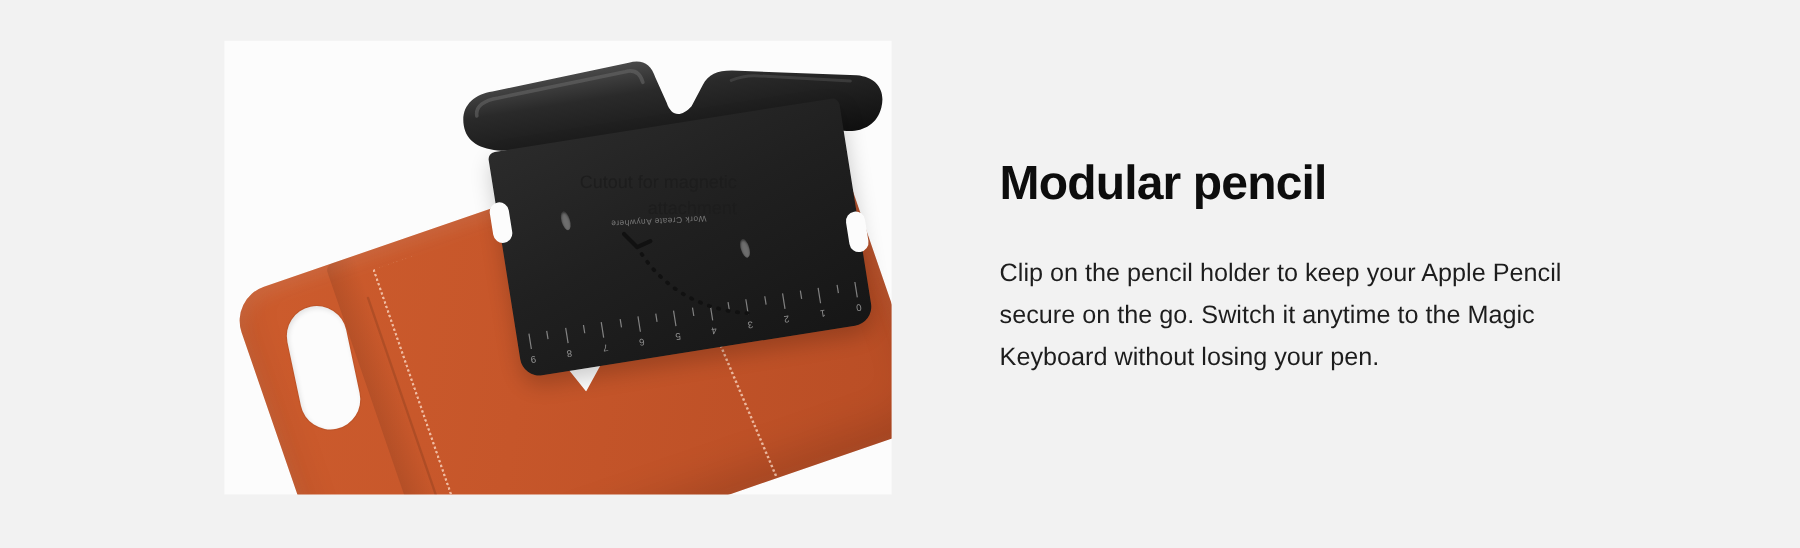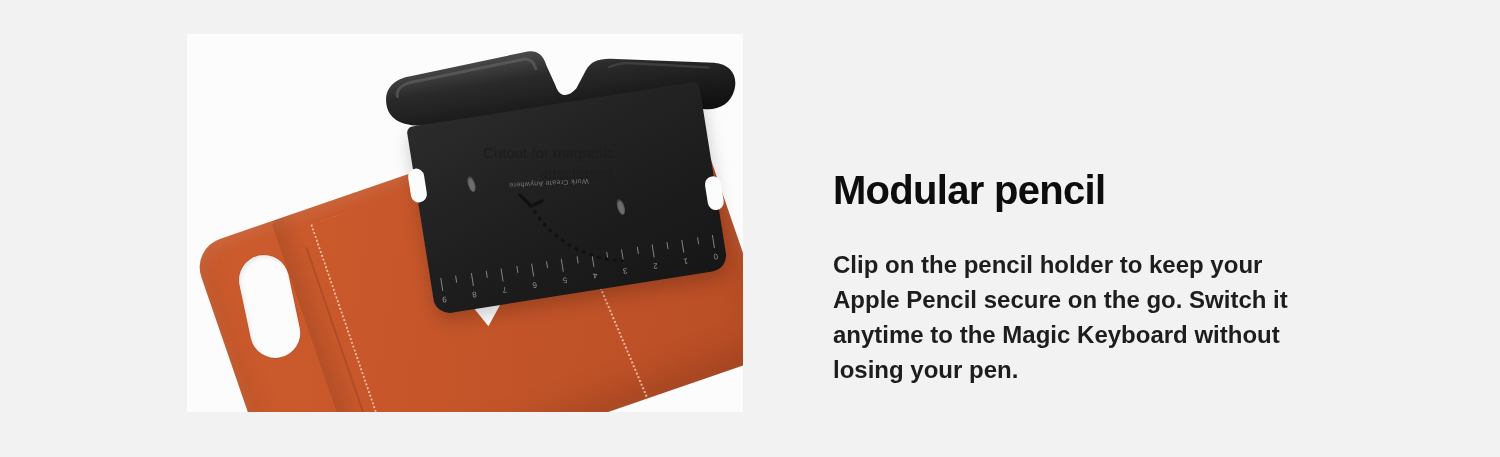--- a/index.html
+++ b/index.html
@@ -231,39 +231,37 @@
     width: 120px;
     height: 85px;
   }
 
   
   .text-col {
     position: absolute;
     left: 833px;
     top: 130px;
     width: 470px;
-    margin-top: 37px;
   }
   .headline {
     margin: 0;
     font-size: 40px;
     line-height: 1.17;
     font-weight: bold;
     letter-spacing: -0.7px;
     color: #0d0d0d;
     font-family: "Liberation Sans", sans-serif;
   }
   .headline .l2 { display: block; }
   .body-copy {
     margin: 33px 0 0 0;
-    font-size: 24px;
+    font-size: 21px;
     line-height: 35px;
     color: #1d1d1d;
     font-family: "Liberation Sans", sans-serif;
-    font-weight: bold;
   }
 </style>
 </head>
 <body>
 
 <div class="stage">
 
   <div class="media-panel">
 
     <div class="case-wrap">

